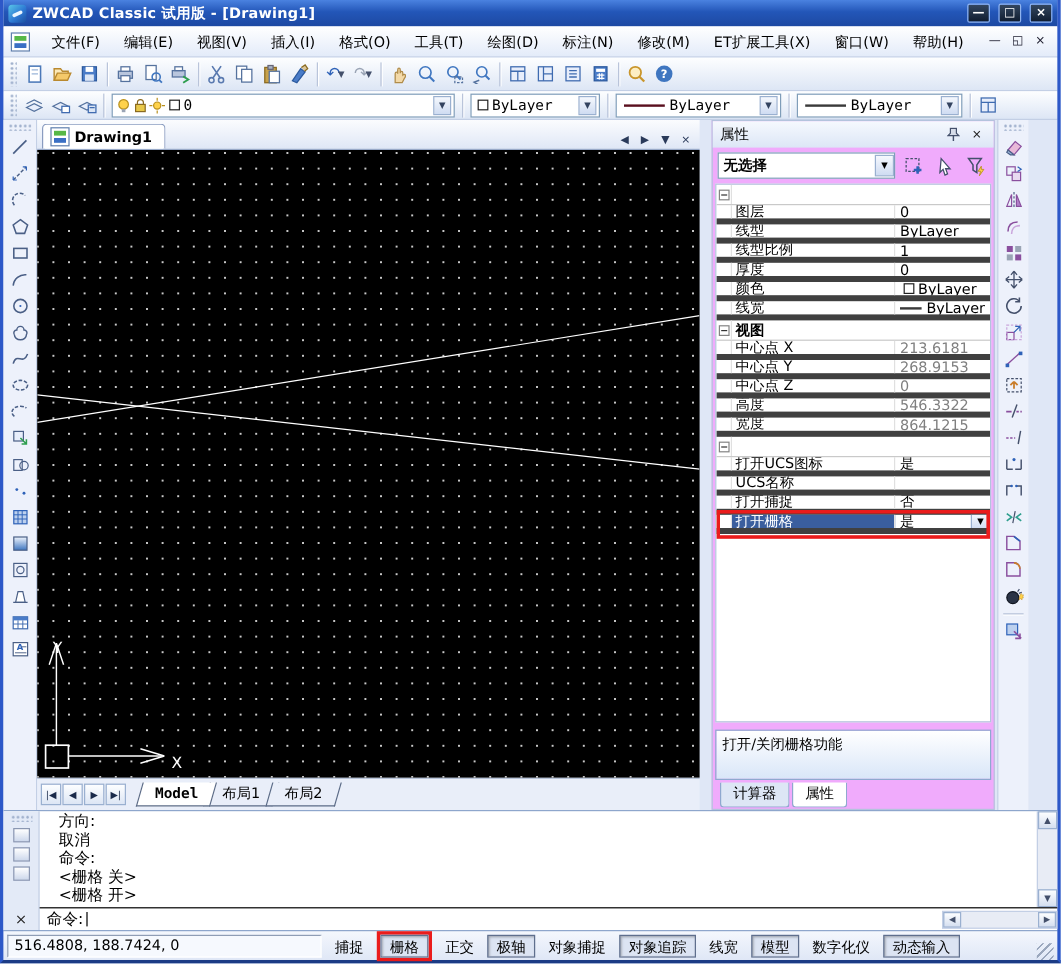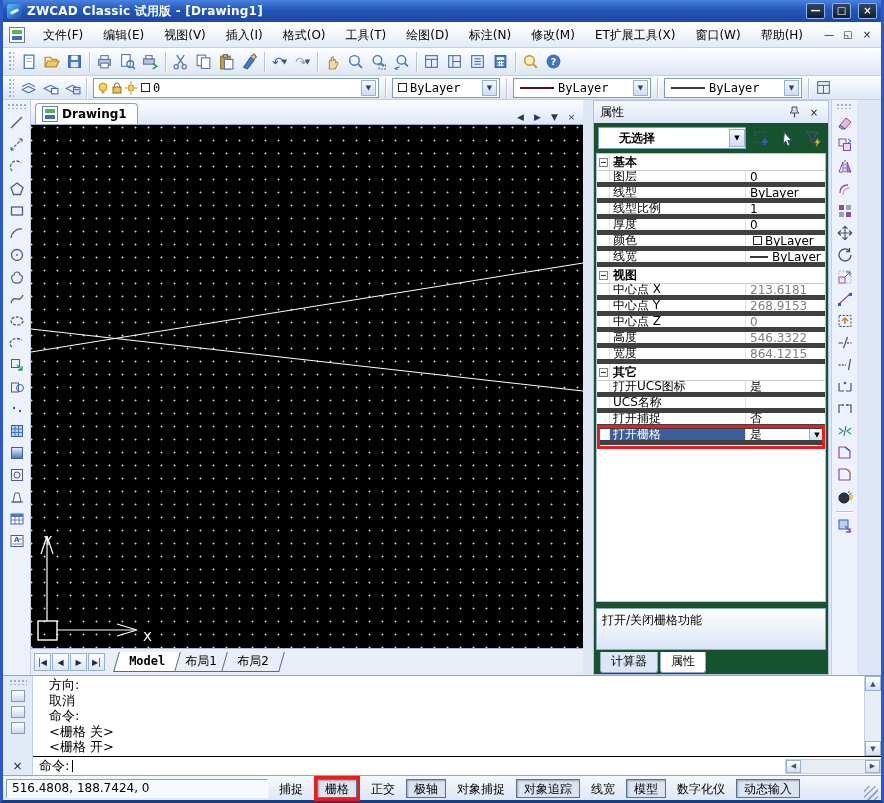--- a/index.html
+++ b/index.html
@@ -88,27 +88,27 @@
     background:linear-gradient(#fdfeff,#dde6f5); border:1px solid #9ab0d0; color:#1a2a4a; }
   .mtabs { display:flex; margin-left:10px; height:20px; }
   .mtab { padding:0 12px; line-height:19px; border:1px solid #5a6a86; border-top:none; background:#e9eef9;
     transform:skewX(-16deg); margin-right:-6px; }
   .mtab > span { display:inline-block; transform:skewX(16deg); }
   .mtab.active { background:#fff; font-weight:bold; z-index:2;
     font-family:"DejaVu Sans Mono","Liberation Mono",monospace; }
 
   
   .splitter { width:10px; }
-  .props { width:236px; display:flex; flex-direction:column; background:#14532d; border:1px solid #b4c3dd; }
+  .props { width:236px; display:flex; flex-direction:column; background:#f0abfc; border:1px solid #b4c3dd; }
   .p-header { height:22px; flex:0 0 22px; display:flex; align-items:center; padding:0 6px; gap:4px;
     background:linear-gradient(#f6f9fe,#dce6f6); }
   .p-title { flex:1; }
   .p-hbtn { width:16px; height:15px; display:flex; align-items:center; justify-content:center; font-size:10px; color:#222; }
   .p-combo-row { height:30px; flex:0 0 30px; display:flex; align-items:center; padding:2px 4px; gap:4px; }
-  .p-combo { flex:1; height:22px; display:flex; align-items:center; background:#fff; border:1px solid #7f9db9; padding-left:20px; font-weight:bold; }
+  .p-combo { flex:1; height:22px; display:flex; align-items:center; background:#fff; border:1px solid #7f9db9; padding-left:4px; font-weight:bold; }
   .p-combo .cbarrow { margin-left:auto; width:16px; height:18px; display:flex; align-items:center; justify-content:center;
     background:linear-gradient(#f5f8fd,#cfdcf2); border:1px solid #9ab0d0; font-size:7px; }
   .p-tool { width:22px; height:21px; display:flex; align-items:center; justify-content:center;
     border:1px solid transparent; border-radius:2px; }
 
   .p-grid { flex:1; position:relative; background:#fff; border:1px solid #b4c3dd; margin:0 2px; overflow:hidden; }
   .pg-row { display:flex; height:16px; border-bottom:5px solid #404040; font-size:12px; }
   .pg-group { height:17px; font-weight:bold; border-bottom:1px solid #c9c9c9; }
   .pg-gutter { width:13px; flex:0 0 13px; border-right:1px solid #e0e0e0; display:flex; align-items:center; justify-content:center; }
   .pg-label { width:136px; flex:0 0 136px; padding-left:3px; border-right:1px solid #e0e0e0;
@@ -634,21 +634,20 @@
               <path d="M12 8 l-2.5 4 h2 l-1 3.5 3.5-5 h-2 Z" fill="#ffd24a" stroke="#b8901e" stroke-width="0.7"></path>
             </svg>
           </span>
       </div>
 
       <div class="p-grid">
         <div class="pg-row pg-group">
             <span class="pg-gutter">
               <span class="minusbox"></span>
             </span>
-            <span class="pg-label">基本</span>
           </div>
         <div class="pg-row">
             <span class="pg-gutter"></span>
             <span class="pg-label">图层</span>
             <span class="pg-value">0</span>
           </div>
         <div class="pg-row">
             <span class="pg-gutter"></span>
             <span class="pg-label">线型</span>
             <span class="pg-value">ByLayer</span>
@@ -707,21 +706,20 @@
           </div>
         <div class="pg-row">
             <span class="pg-gutter"></span>
             <span class="pg-label">宽度</span>
             <span class="pg-value val-grey">864.1215</span>
           </div>
         <div class="pg-row pg-group">
             <span class="pg-gutter">
               <span class="minusbox"></span>
             </span>
-            <span class="pg-label">其它</span>
           </div>
         <div class="pg-row">
             <span class="pg-gutter"></span>
             <span class="pg-label">打开UCS图标</span>
             <span class="pg-value">是</span>
           </div>
         <div class="pg-row">
             <span class="pg-gutter"></span>
             <span class="pg-label">UCS名称</span>
             <span class="pg-value"></span>

